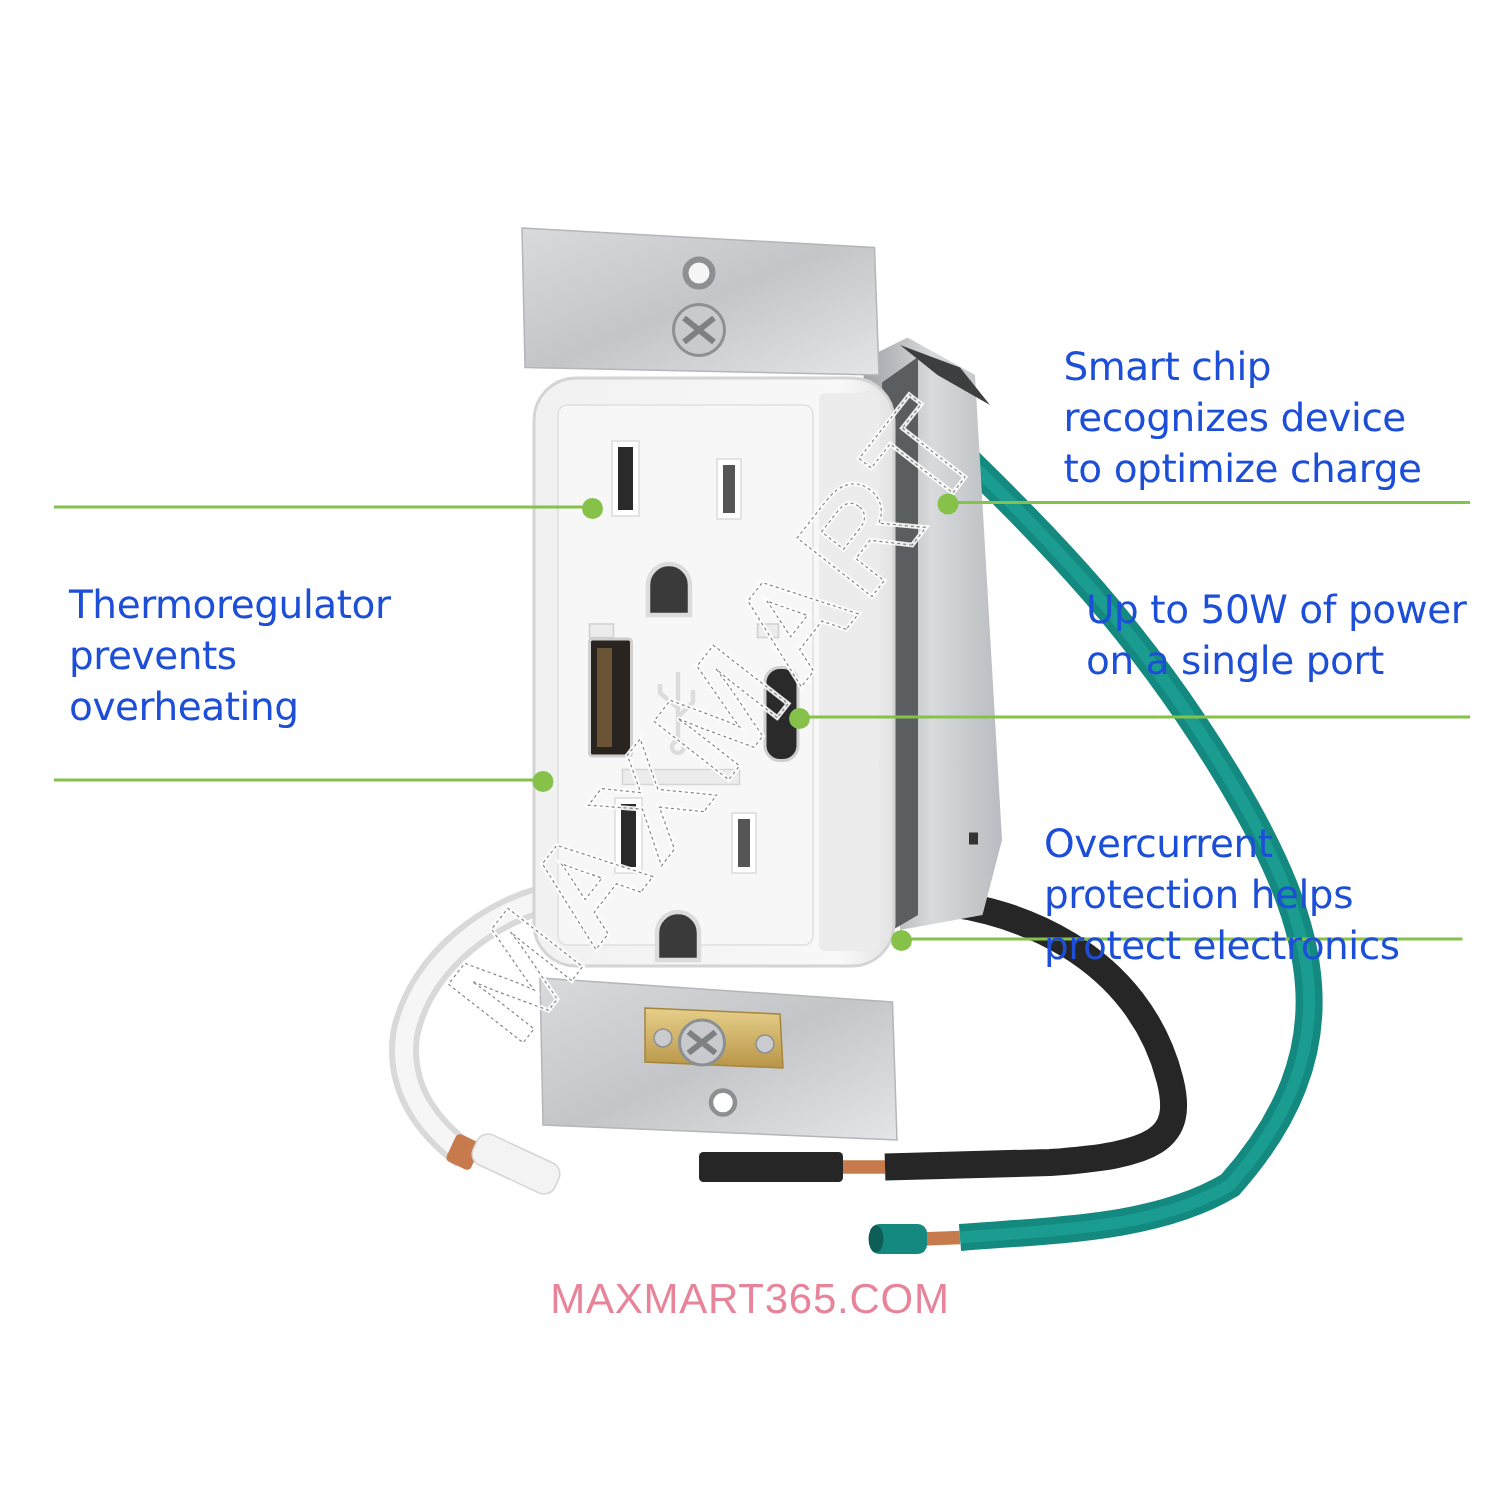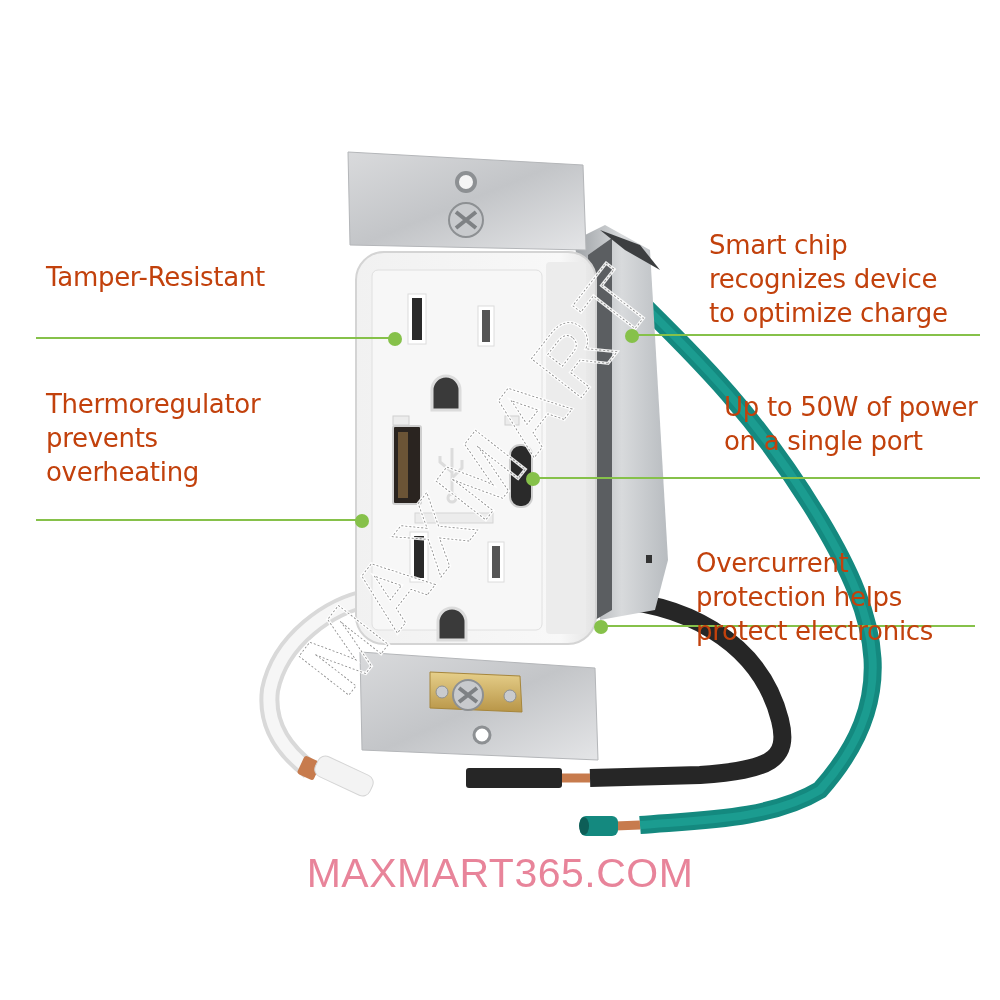--- a/index.html
+++ b/index.html
@@ -1,23 +1,23 @@
 <!DOCTYPE html>
 <html><head>
 <meta charset="utf-8">
 <style>
   html, body { margin:0; padding:0; }
   body { width:1000px; height:1000px; background:#ffffff; position:relative; overflow:hidden;
          font-family:"DejaVu Sans", "Liberation Sans", sans-serif; }
-  .label { position:absolute; color:#c2410c; font-size:26px; line-height:34px; letter-spacing:-0.3px; white-space:nowrap; }
+  .label { position:absolute; color:#1d4ed8; font-size:26px; line-height:34px; letter-spacing:-0.3px; white-space:nowrap; }
   .label div { display:block; }
   .callout-line { position:absolute; height:2px; background:#86c14a; }
   .callout-dot { position:absolute; width:14px; height:14px; border-radius:50%; background:#86c14a; margin:-6px 0 0 -7px; z-index:5; }
   .watermark-text { position:absolute; left:0; width:1000px; top:850px; text-align:center;
-                    color:#e8849a; font-size:41px; letter-spacing:0.5px; font-family:"Liberation Sans", sans-serif; }
+                    color:#e8849a; font-size:28px; letter-spacing:0.5px; font-family:"Liberation Sans", sans-serif; }
   svg.product { position:absolute; left:0; top:0; }
 </style>
 </head>
 <body>
 
 <svg class="product" width="1000" height="1000" viewBox="0 0 1000 1000">
   <defs>
     <linearGradient id="metal" x1="0" y1="0" x2="1" y2="1">
       <stop offset="0" stop-color="#d9dadc"></stop>
       <stop offset="0.5" stop-color="#c3c5c8"></stop>
@@ -131,21 +131,20 @@
 <div class="callout-line" style="left:632px; top:334px; width:348px;"></div>
 <div class="callout-dot" style="left:632px; top:335px;"></div>
 
 <div class="callout-line" style="left:532px; top:477px; width:448px;"></div>
 <div class="callout-dot" style="left:533px; top:478px;"></div>
 
 <div class="callout-line" style="left:600px; top:625px; width:375px;"></div>
 <div class="callout-dot" style="left:601px; top:626px;"></div>
 
 <div class="label" style="left:46px; top:260px;">
-  <div>Tamper-Resistant</div>
 </div>
 
 <div class="label" style="left:46px; top:387px;">
   <div>Thermoregulator</div>
   <div>prevents</div>
   <div>overheating</div>
 </div>
 
 <div class="label" style="left:709px; top:228px;">
   <div>Smart chip</div>

